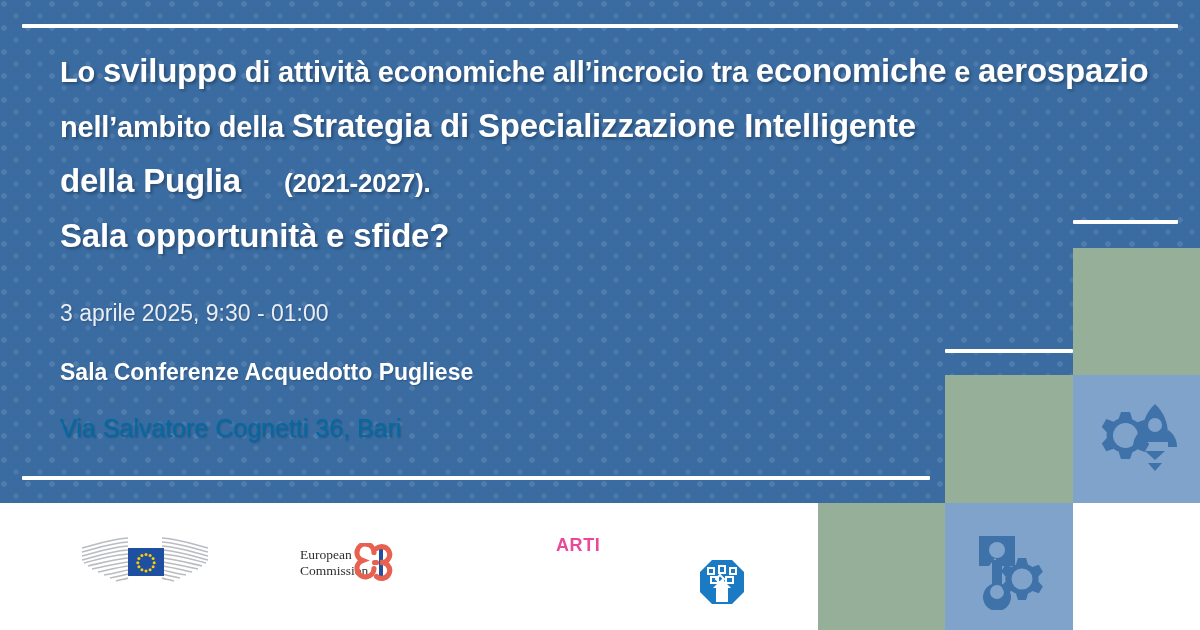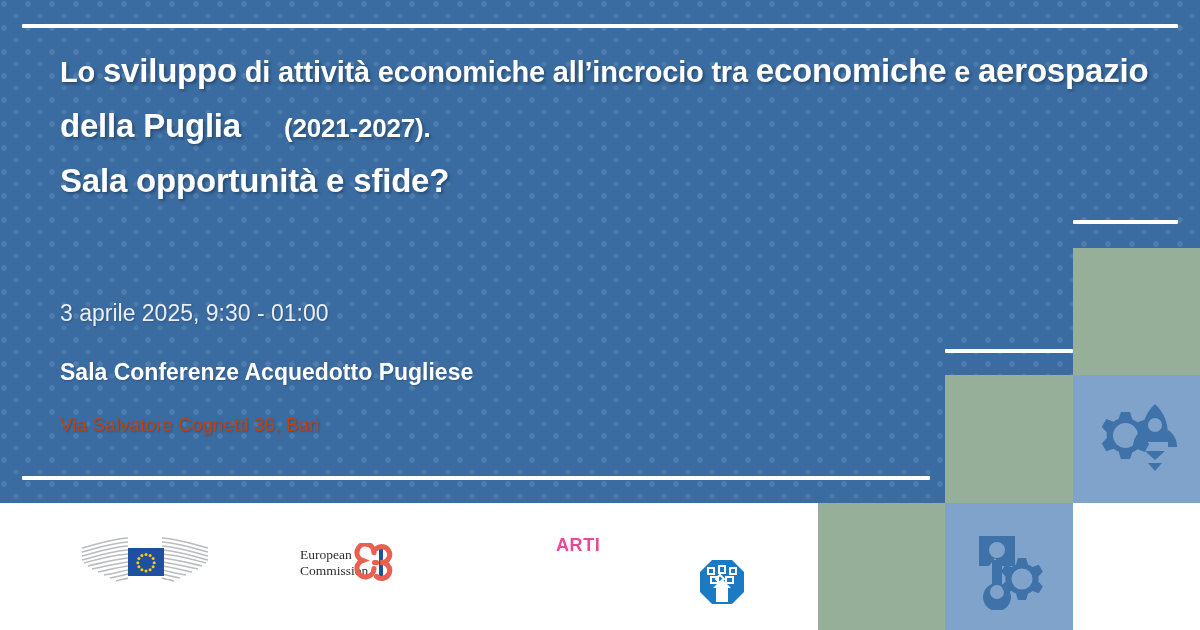--- a/index.html
+++ b/index.html
@@ -93,23 +93,23 @@
     margin-bottom:32px;
     text-shadow:1px 1px 2px rgba(0,0,0,0.22);
   }
   .dt-venue {
     font-size:23px;
     font-weight:700;
     margin-bottom:9px;
     text-shadow:1px 1px 2px rgba(0,0,0,0.22);
   }
   .dt-address {
-    font-size:19px;
+    font-size:25px;
     font-weight:400;
-    color:#c2410c;
+    color:#0369a1;
     text-shadow:1px 1px 2px rgba(0,0,0,0.22);
     margin-top:28px;
   }
 
   
   .footer {
     position:absolute;
     left:0; top:503px;
     width:818px; height:127px;
     background:#ffffff;
@@ -227,20 +227,23 @@
         </g>
       </svg>
     </div>
   </div>
 
   <div class="tile tile-white t-white-1"></div>
 
   <div class="headline">
     <div class="hl-line">
       <span>Lo </span><span class="big">sviluppo</span><span> di attività economiche all’incrocio tra </span><span class="big">economiche</span><span> e </span><span class="big">aerospazio</span>
+    </div>
+    <div class="hl-line">
+      <span>nell’ambito della </span><span class="big">Strategia di Specializzazione Intelligente</span>
     </div>
     <div class="hl-line">
       <span class="big">della Puglia</span><span class="small"> (2021-2027).</span>
     </div>
     <div class="hl-line q">Sala opportunità e sfide?</div>
   </div>
 
   <div class="details">
     <div class="dt-date">3 aprile 2025, 9:30 - 01:00</div>
     <div class="dt-venue">Sala Conferenze Acquedotto Pugliese</div>

